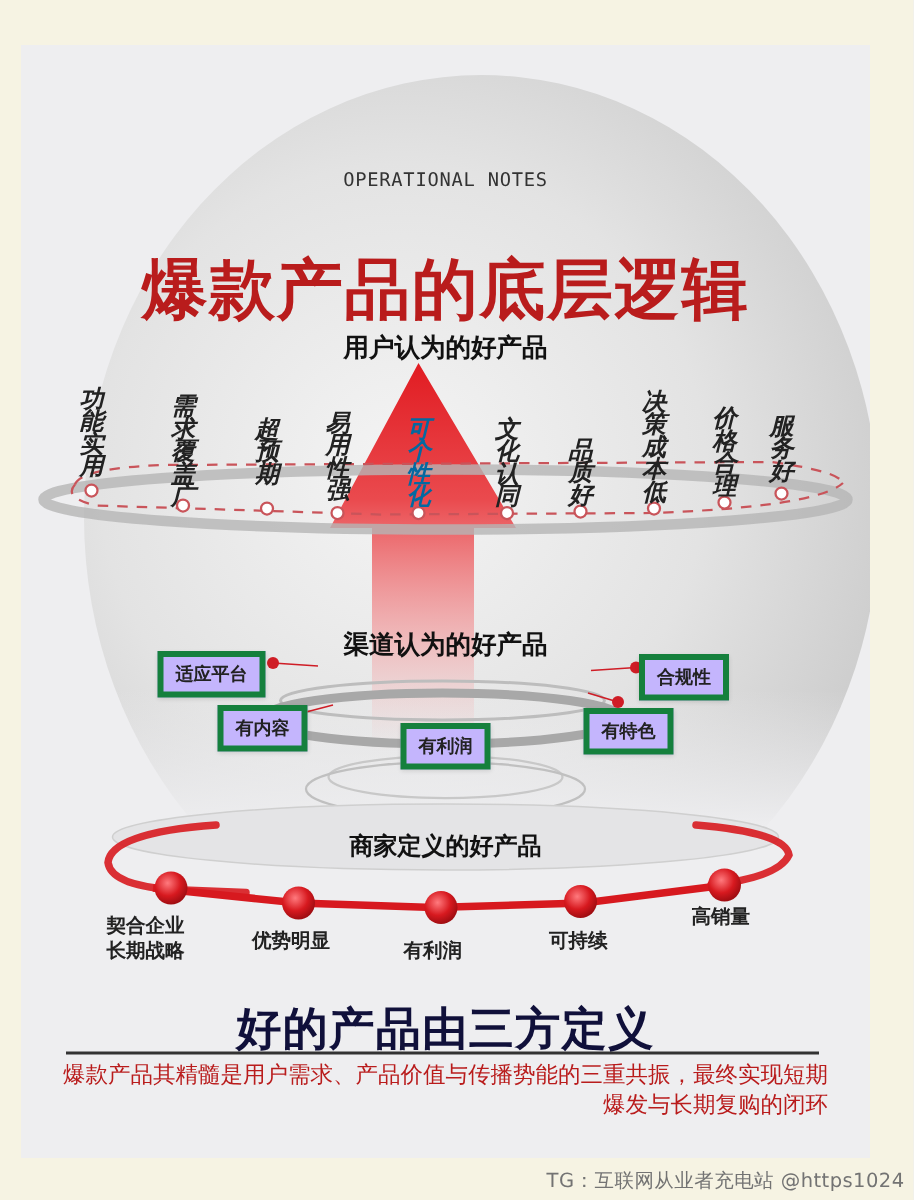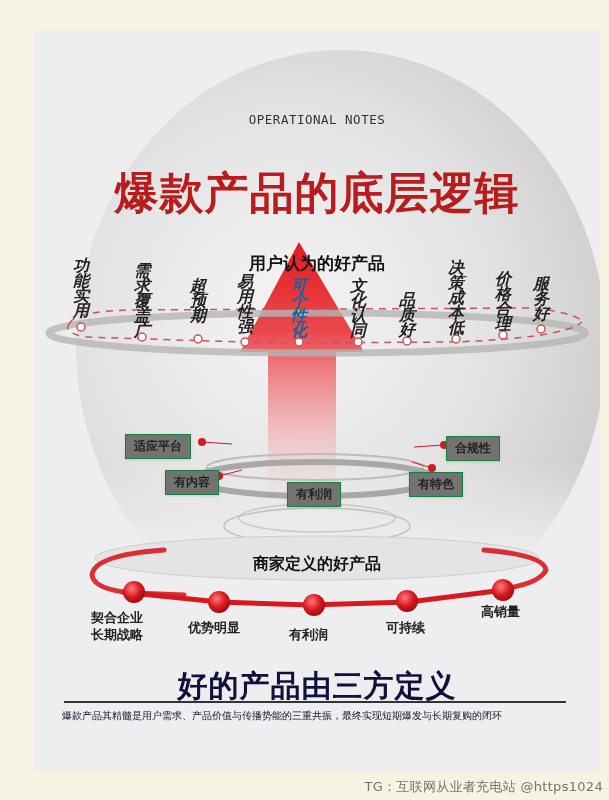--- a/index.html
+++ b/index.html
@@ -3,21 +3,21 @@
 <meta charset="utf-8">
 <style>
   * { box-sizing: border-box; margin: 0; padding: 0; }
   html, body { width: 609px; height: 800px; overflow: hidden; }
   body {
     background: #f6f3e3;
     font-family: "DejaVu Sans", "Liberation Sans", sans-serif;
     position: relative;
   }
   .card {
-    position: absolute; left: 34px; top: 30px; width: 566px; height: 742px;
+    position: absolute; left: 14px; top: 30px; width: 566px; height: 742px;
     background: #eeeef0; overflow: hidden;
   }
   .sphere {
     position: absolute; left: 42px; top: 20px; width: 530px; height: 590px;
     border-radius: 50%;
     background: radial-gradient(ellipse at 40% 45%, #f4f4f4 0%, #e3e3e3 45%, #cdcdcd 75%, #bdbdbd 100%);
   }
   .sphere-fade {
     position: absolute; left: 0; top: 430px; width: 566px; height: 312px;
     background: linear-gradient(to bottom, rgba(238,238,240,0) 0%, #eeeef0 30%, #eeeef0 100%);
@@ -36,38 +36,38 @@
     position: absolute; left: 0; width: 100%; text-align: center;
     font-size: 17px; font-weight: bold; color: #111;
   }
   .vlabel {
     position: absolute; width: 16px; font-size: 16px; line-height: 15px;
     text-align: left; color: #222; font-weight: bold;
     writing-mode: horizontal-tb; word-break: break-all; font-style: italic;
   }
   .vlabel.red { color: #0369a1; }
   .box-label {
-    position: absolute; background: #737373; border: 1px solid #15803d;
+    position: absolute; background: #c4b5fd; border: 4px solid #15803d;
     font-size: 12px; font-weight: bold; color: #222; padding: 3px 8px;
     box-shadow: 0 1px 3px rgba(0,0,0,0.12); white-space: nowrap;
   }
   .m-label {
     position: absolute; font-size: 13px; font-weight: bold; color: #222;
     text-align: center; line-height: 17px; white-space: nowrap;
   }
   .footer-title {
     position: absolute; left: 0; width: 100%; top: 666px; text-align: center;
     font-size: 30px; font-weight: bold; color: #10103a; letter-spacing: 1px;
   }
   .divider {
     position: absolute; left: 53px; width: 502px; top: 701px; height: 2px; background: #333;
   }
   .desc {
-    position: absolute; left: 50px; width: 510px; top: 709px; text-align: left;
-    font-size: 10px; line-height: 20px; color: #0f172a;
+    position: absolute; left: 50px; width: 510px; top: 709px; text-align: right;
+    font-size: 15px; line-height: 20px; color: #b91c1c;
   }
   .watermark {
     position: absolute; right: 6px; top: 778px;
     font-size: 13px; color: #737373; letter-spacing: 0.3px;
   }
 </style>
 </head>
 <body>
 
 <div class="card">
@@ -144,32 +144,33 @@
       <circle cx="185" cy="572" r="11"></circle>
       <circle cx="280" cy="575" r="11"></circle>
       <circle cx="373" cy="571" r="11"></circle>
       <circle cx="469" cy="560" r="11"></circle>
     </g>
   </svg>
 
   <div class="eyebrow">OPERATIONAL NOTES</div>
   <div class="main-title">爆款产品的底层逻辑</div>
 
-  <div class="section-title" style="top:190px;margin-top:32px;">用户认为的好产品</div>
+  <div class="section-title" style="top:190px;">用户认为的好产品</div>
   <div class="vlabel" style="left:39px; top:228px;">功能实用</div>
   <div class="vlabel" style="left:100px; top:233px;">需求覆盖广</div>
   <div class="vlabel" style="left:156px; top:248px;">超预期</div>
   <div class="vlabel" style="left:203px; top:244px;">易用性强</div>
   <div class="vlabel red" style="left:257px; top:248px;">可个性化</div>
   <div class="vlabel" style="left:316px; top:248px;">文化认同</div>
   <div class="vlabel" style="left:365px; top:262px;">品质好</div>
   <div class="vlabel" style="left:414px; top:230px;">决策成本低</div>
   <div class="vlabel" style="left:461px; top:241px;">价格合理</div>
   <div class="vlabel" style="left:499px; top:246px;">服务好</div>
 
+  <div class="section-title" style="top:388px;">渠道认为的好产品</div>
   <div class="box-label" style="left:91px; top:404px;">适应平台</div>
   <div class="box-label" style="left:131px; top:440px;">有内容</div>
   <div class="box-label" style="left:253px; top:452px;">有利润</div>
   <div class="box-label" style="left:375px; top:442px;">有特色</div>
   <div class="box-label" style="left:412px; top:406px;">合规性</div>
 
   <div class="section-title" style="top:524px; font-size:16px;font-family:Liberation Serif, serif;">商家定义的好产品</div>
   <div class="m-label" style="left:57px; top:579px;">
     <div>契合企业</div>
     <div>长期战略</div>

